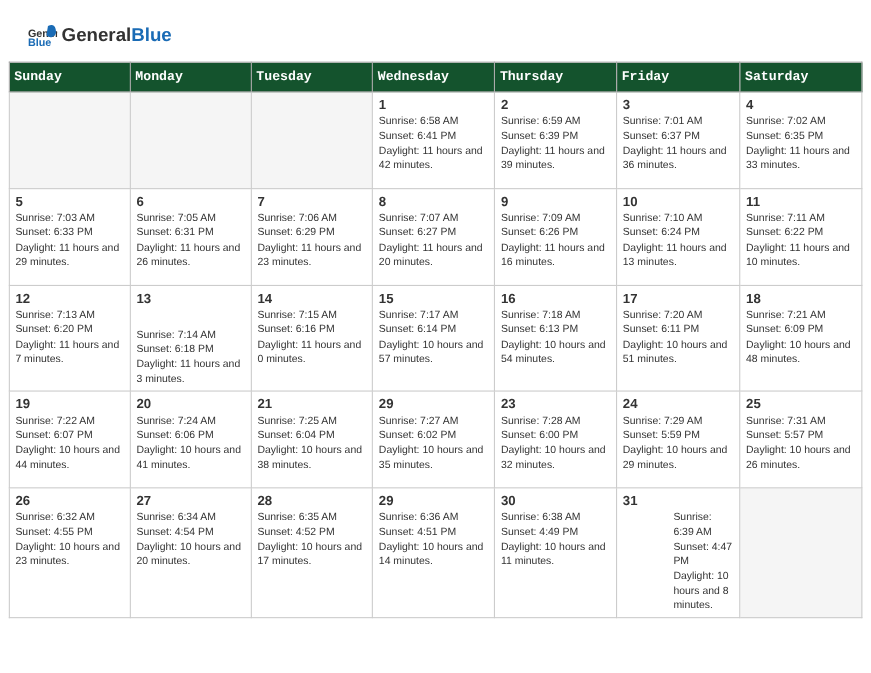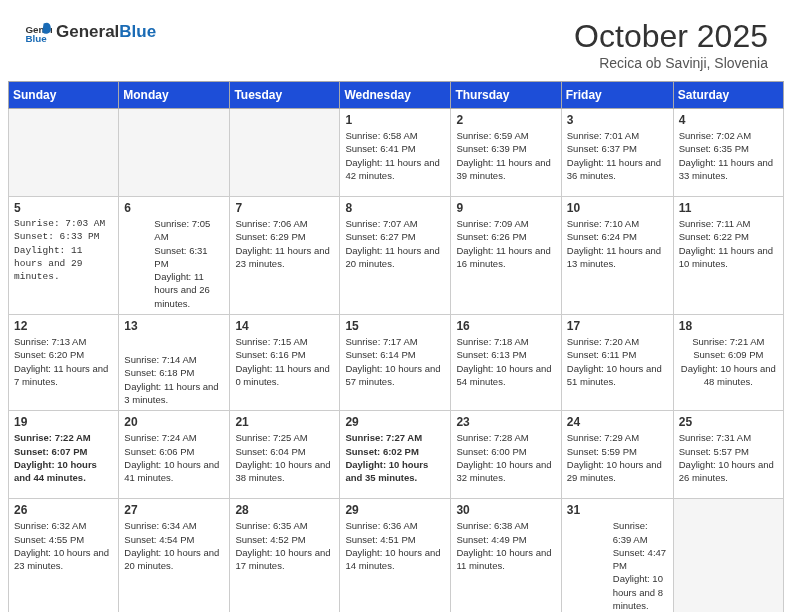--- a/index.html
+++ b/index.html
@@ -37,27 +37,28 @@
       color: #555;
     }
     .calendar-wrap {
       padding: 0 8px 8px 8px;
     }
     table {
       width: 100%;
       border-collapse: collapse;
     }
     th {
-      background-color: #1d4ed8;
+      background-color: #14532d;
       color: #fff;
       font-size: 12px;
       font-weight: 600;
       padding: 6px 4px;
       text-align: left;
       border: 1px solid #aaa;
+      font-family: Liberation Mono, monospace;
     }
     td {
       border: 1px solid #ccc;
       vertical-align: top;
       padding: 4px 5px;
       font-size: 10px;
       color: #333;
       height: 88px;
       width: 113px;
       background: #fff;
@@ -86,24 +87,20 @@
       <text x="2" y="22" font-size="14" font-weight="bold" fill="#333">General</text>
       <path d="M28 8 Q36 4 38 12 Q40 20 34 22 Q30 24 26 20 Z" fill="#1a6bb5"></path>
       <text x="2" y="34" font-size="14" font-weight="bold" fill="#1a6bb5">Blue</text>
     </svg>
     <div style="line-height:1.1">
       <div>
         <span style="font-size:17px;font-weight:bold;color:#333">General</span><span style="font-size:17px;font-weight:bold;color:#1a6bb5">Blue</span>
       </div>
     </div>
   </div>
-  <div class="title-block">
-    <div class="calendar-title">October 2025</div>
-    <div class="calendar-subtitle">Recica ob Savinji, Slovenia</div>
-  </div>
 </div>
 
 <div class="calendar-wrap">
   <table>
     <thead>
       <tr>
 
       <th>Sunday</th>
           <th>Monday</th>
           <th>Tuesday</th>
@@ -139,27 +136,27 @@
           <td>
             <span class="day-num">4</span>
             <div class="day-info" style="white-space: pre-line;">Sunrise: 7:02 AM
 Sunset: 6:35 PM
 Daylight: 11 hours and 33 minutes.</div>
           </td>
         </tr>
         <tr>
           <td>
             <span class="day-num">5</span>
-            <div class="day-info" style="white-space: pre-line; font-family: Liberation Mono, monospace;">Sunrise: 7:03 AM
+            <div class="day-info" style="white-space: pre-line;">Sunrise: 7:03 AM
 Sunset: 6:33 PM
 Daylight: 11 hours and 29 minutes.</div>
           </td>
           <td>
             <span class="day-num">6</span>
-            <div class="day-info" style="white-space: pre-line; margin-left: 30px;">Sunrise: 7:05 AM
+            <div class="day-info" style="white-space: pre-line;">Sunrise: 7:05 AM
 Sunset: 6:31 PM
 Daylight: 11 hours and 26 minutes.</div>
           </td>
           <td>
             <span class="day-num">7</span>
             <div class="day-info" style="white-space: pre-line;">Sunrise: 7:06 AM
 Sunset: 6:29 PM
 Daylight: 11 hours and 23 minutes.</div>
           </td>
           <td>
@@ -219,47 +216,47 @@
 Daylight: 10 hours and 54 minutes.</div>
           </td>
           <td>
             <span class="day-num">17</span>
             <div class="day-info" style="white-space: pre-line;">Sunrise: 7:20 AM
 Sunset: 6:11 PM
 Daylight: 10 hours and 51 minutes.</div>
           </td>
           <td>
             <span class="day-num">18</span>
-            <div class="day-info" style="white-space: pre-line; text-align: center;">Sunrise: 7:21 AM
+            <div class="day-info" style="white-space: pre-line;">Sunrise: 7:21 AM
 Sunset: 6:09 PM
 Daylight: 10 hours and 48 minutes.</div>
           </td>
         </tr>
         <tr>
           <td>
             <span class="day-num">19</span>
-            <div class="day-info" style="white-space: pre-line; font-weight: bold;">Sunrise: 7:22 AM
+            <div class="day-info" style="white-space: pre-line;">Sunrise: 7:22 AM
 Sunset: 6:07 PM
 Daylight: 10 hours and 44 minutes.</div>
           </td>
           <td>
             <span class="day-num">20</span>
             <div class="day-info" style="white-space: pre-line;">Sunrise: 7:24 AM
 Sunset: 6:06 PM
 Daylight: 10 hours and 41 minutes.</div>
           </td>
           <td>
             <span class="day-num">21</span>
             <div class="day-info" style="white-space: pre-line;">Sunrise: 7:25 AM
 Sunset: 6:04 PM
 Daylight: 10 hours and 38 minutes.</div>
           </td>
           <td>
             <span class="day-num">29</span>
-            <div class="day-info" style="white-space: pre-line; font-weight: bold;">Sunrise: 7:27 AM
+            <div class="day-info" style="white-space: pre-line;">Sunrise: 7:27 AM
 Sunset: 6:02 PM
 Daylight: 10 hours and 35 minutes.</div>
           </td>
           <td>
             <span class="day-num">23</span>
             <div class="day-info" style="white-space: pre-line;">Sunrise: 7:28 AM
 Sunset: 6:00 PM
 Daylight: 10 hours and 32 minutes.</div>
           </td>
           <td>

